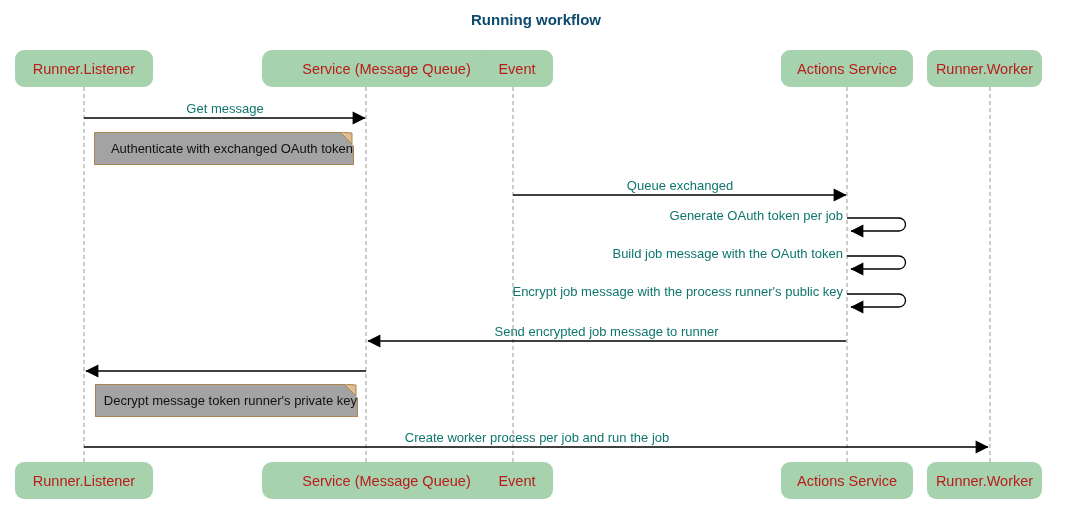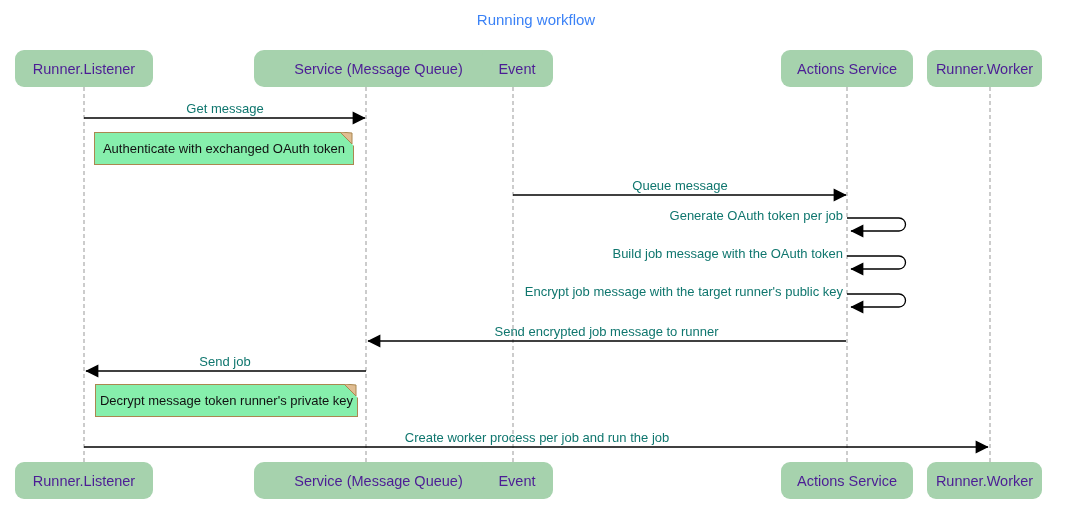--- a/index.html
+++ b/index.html
@@ -2,50 +2,50 @@
 <html><head>
 <meta charset="utf-8">
 <style>
   html,body { margin:0; padding:0; background:#ffffff; }
   .diagram {
     position:relative; width:1072px; height:523px; background:#ffffff;
     font-family:"Liberation Sans", sans-serif; overflow:hidden;
   }
   .title {
     position:absolute; left:0; top:11px; width:1072px; text-align:center;
-    font-size:15px; font-weight:normal; color:#3b82f6;
+    font-size:15px; font-weight:bold; color:#0c4a6e;
   }
   svg.layer { position:absolute; left:0; top:0; }
   .lifeline { stroke:#999999; stroke-width:1; stroke-dasharray:4,3; fill:none; }
   .msgline { stroke:#000000; stroke-width:1.3; fill:none; }
   .actor {
     position:absolute; height:37px; background:#a6d2ad; border-radius:9px;
     display:flex; align-items:center; justify-content:center;
-    font-size:14.5px; color:#4c1d95; box-sizing:border-box;
+    font-size:14.5px; color:#b91c1c; box-sizing:border-box;
   }
   .row-top .actor { top:50px; }
   .row-bottom .actor { top:462px; }
   .a1 { left:15px;  width:138px; }
-  .a2 { left:254px; width:249px;border-radius:10px; }
+  .a2 { left:262px; width:249px;border-radius:10px; }
   .a3 { left:481px; width:72px;  }
   .a4 { left:781px; width:132px; }
   .a5 { left:927px; width:115px; }
   .msg { position:absolute; font-size:13px; color:#0f766e; line-height:15px; white-space:nowrap; }
   .center { text-align:center; }
   .m1 { left:84px;  width:282px; top:101px; }
   .m2 { left:513px; width:334px; top:178px; }
   .m3 { right:229px; top:208px; }
   .m4 { right:229px; top:246px; }
   .m5 { right:229px; top:284px; }
   .m6 { left:366px; width:481px; top:324px; }
   .m7 { left:84px;  width:282px; top:354px; }
   .m8 { left:84px;  width:906px; top:430px; }
   .note {
-    position:absolute; background:#86efac; border:1px solid #aa8750;
-    font-size:13px; color:#111; display:flex; align-items:center; justify-content:center;
+    position:absolute; background:#a3a3a3; border:1px solid #aa8750;
+    font-size:13px; color:#111; display:flex; align-items:center; justify-content:flex-end;
     box-sizing:border-box;
   }
   .note1 { left:94px; top:132px; width:260px; height:33px; }
   .note2 { left:95px; top:384px; width:263px; height:33px; }
   .fold { position:absolute; top:-1px; right:-1px; }
 </style>
 </head>
 <body>
 
 <div class="diagram">
@@ -79,26 +79,25 @@
 
   <div class="row-top">
     <div class="actor a1">Runner.Listener</div>
     <div class="actor a2">Service (Message Queue)</div>
     <div class="actor a3">Event</div>
     <div class="actor a4">Actions Service</div>
     <div class="actor a5">Runner.Worker</div>
   </div>
 
   <div class="msg center m1">Get message</div>
-  <div class="msg center m2">Queue message</div>
+  <div class="msg center m2">Queue exchanged</div>
   <div class="msg m4">Build job message with the OAuth token</div>
   <div class="msg m3">Generate OAuth token per job</div>
-  <div class="msg m5">Encrypt job message with the target runner's public key</div>
+  <div class="msg m5">Encrypt job message with the process runner's public key</div>
   <div class="msg center m6">Send encrypted job message to runner</div>
-  <div class="msg center m7">Send job</div>
   <div class="msg center m8">Create worker process per job and run the job</div>
 
   <div class="note note1">
     <span>Authenticate with exchanged OAuth token</span>
     <svg class="fold" width="14" height="14">
       <path d="M0,0 H14 V14 Z" fill="#ffffff"></path>
       <path d="M0,0 L12,12 V1 Z" fill="#e0bd92" stroke="#aa8750" stroke-width="1"></path>
     </svg>
   </div>
   <div class="note note2">

